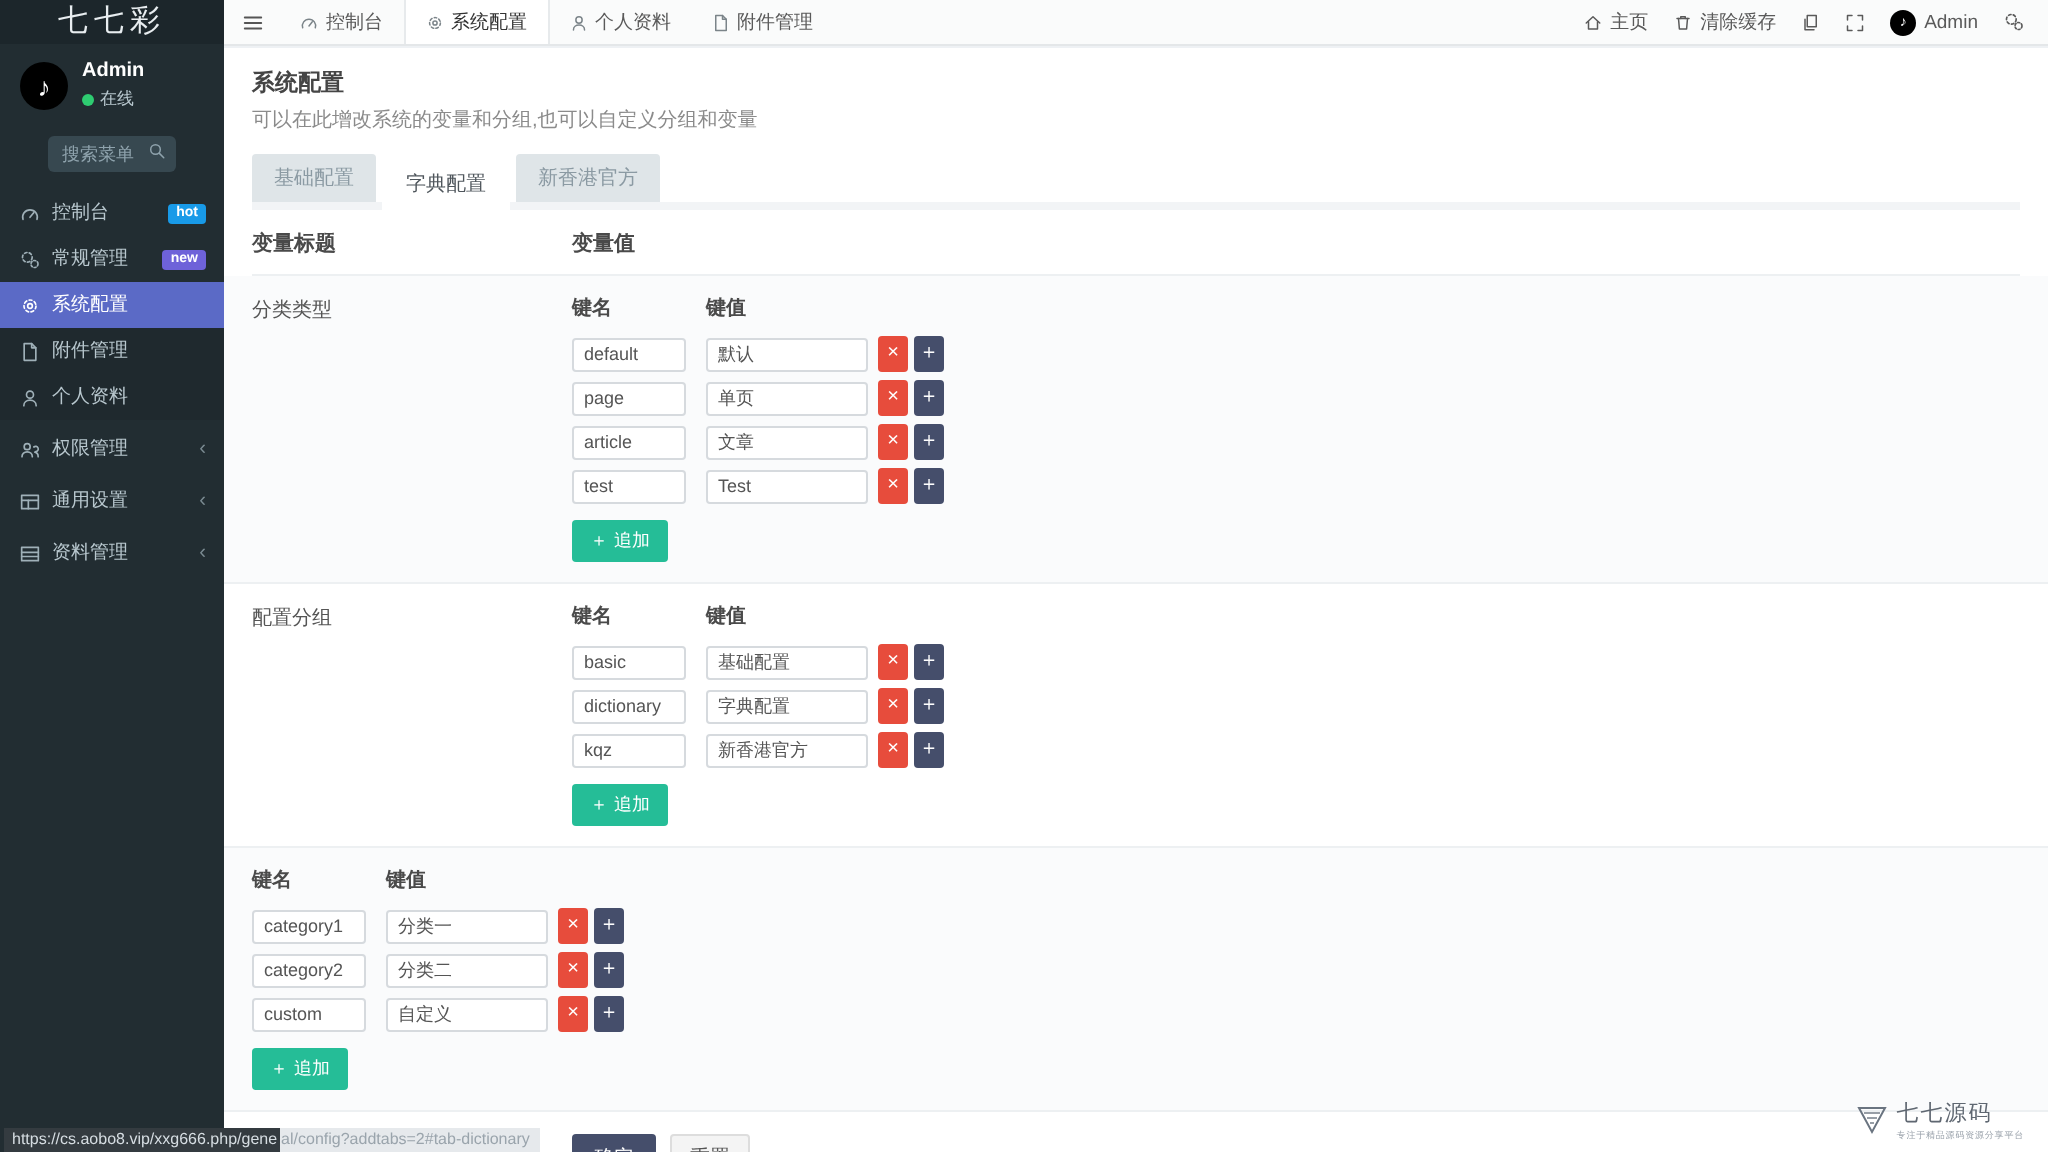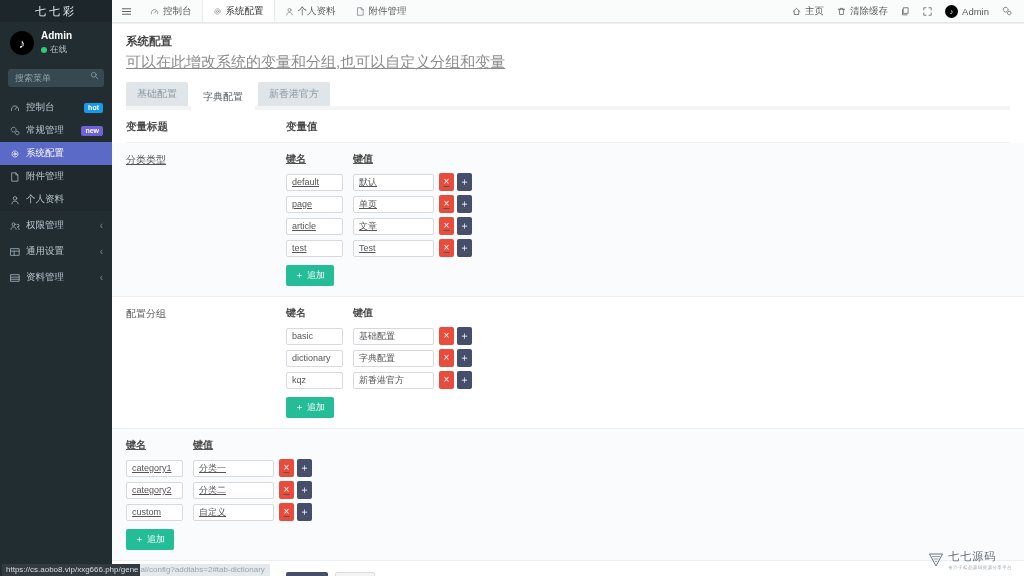--- a/index.html
+++ b/index.html
@@ -7,27 +7,27 @@
   body {
     position:relative; overflow:hidden;
     font-family:"Liberation Sans","DejaVu Sans",sans-serif;
     background:#eef1f4; color:#555;
   }
   svg { display:block; }
   .ic { stroke:currentColor; fill:none; stroke-width:1; stroke-linecap:round; stroke-linejoin:round; }
 
   
   .sidebar { position:absolute; left:0; top:0; width:112px; height:576px; background:#222d32; z-index:2; }
-  .brand { height:22px; line-height:22px; text-align:center; color:#e8edf0; font-size:11px; letter-spacing:3px; background:#1c262b; }
+  .brand { height:22px; line-height:22px; text-align:center; color:#e8edf0; font-size:15px; letter-spacing:3px; background:#1c262b; }
   .user-panel { display:flex; gap:7px; padding:8px 10px 4px; align-items:center; }
   .avatar { width:24px; height:24px; border-radius:50%; background:#000; color:#fff; display:flex; align-items:center; justify-content:center; font-size:13px; flex:none; }
   .user-name { font-size:10px; color:#fff; font-weight:bold; }
   .user-status { font-size:8.5px; color:#b8c7ce; display:flex; align-items:center; gap:3px; margin-top:3px; }
   .dot { width:6px; height:6px; border-radius:50%; background:#2ecc71; }
-  .search-wrap { margin:7px 8px 9px; position:relative; }
+  .search-wrap { margin:7px 24px 9px; position:relative; }
   .search-input { width:100%; height:18px; background:#374850; border:none; border-radius:3px; color:#ccc; font-size:9px; padding:0 18px 0 7px; outline:none; }
   .search-input::placeholder { color:#8fa3ad; }
   .search-icon { position:absolute; right:5px; top:4px; color:#8fa3ad; }
   .menu { list-style:none; }
   .menu-item { height:23px; display:flex; align-items:center; padding:0 9px; color:#b8c7ce; font-size:9.5px; gap:6px; cursor:pointer; }
   .menu-item .mi { width:11px; display:flex; justify-content:center; flex:none; color:#9fb0b8; }
   .menu-item.active { background:#5b6ac6; color:#fff; }
   .menu-item.active .mi { color:#fff; }
   .submenu { background:#1f292e; }
   .grp { margin-top:3px; }
@@ -43,28 +43,28 @@
   .ttab .mi { color:#7b8489; display:flex; }
   .ttab.active { background:#fff; border-left:1px solid #e7eaec; border-right:1px solid #e7eaec; color:#333; }
   .nav-right { margin-left:auto; display:flex; align-items:center; gap:13px; padding-right:12px; }
   .nav-right .itm { display:flex; align-items:center; gap:4px; cursor:pointer; color:#5a5a5a; }
   .mini-avatar { width:13px; height:13px; border-radius:50%; background:#000; color:#fff; font-size:7px; display:flex; align-items:center; justify-content:center; }
 
   
   .main { position:absolute; left:112px; top:24px; width:912px; height:552px; background:#eef1f4; }
   .panel { background:#fff; padding:10px 14px 0; }
   .page-title { font-size:11.5px; font-weight:bold; color:#454545; }
-  .page-subtitle { font-size:15px; color:#8b8b8b; margin-top:4px;text-decoration:underline; }
+  .page-subtitle { font-size:10px; color:#8b8b8b; margin-top:4px; }
   .ptabs { display:flex; gap:3px; margin-top:10px; border-bottom:4px solid #f2f4f6; align-items:flex-end; }
   .ptab { font-size:10px; padding:5px 11px; background:#dfe5e8; color:#8b9aa3; cursor:pointer; border-radius:2px 2px 0 0; }
   .ptab.active { background:#fff; color:#4f565c; padding:6px 12px; margin-bottom:-4px; border-radius:0; }
   .cfg-head { display:flex; padding:10px 0 8px; border-bottom:1px solid #edf0f2; font-size:10.5px; font-weight:bold; color:#4a4a4a;align-items:center; }
   .c1 { width:160px; flex:none; }
   .section { display:flex; margin:0 -14px; padding:9px 14px 10px; border-bottom:1px solid #edf0f2; }
-  .section.striped { background:#fafbfc;text-decoration:underline; }
+  .section.striped { background:#fafbfc; }
   .sec-title { width:160px; flex:none; font-size:10px; color:#555; padding-top:1px; }
   .kv-head { display:flex; font-size:10px; font-weight:bold; color:#4a4a4a; margin-bottom:7px; }
   .kv-head .kh { width:67px; flex:none; }
   .kv-row { display:flex; align-items:center; margin-bottom:4px; }
   .key-input { width:57px; height:17px; border:1px solid #d6dade; border-radius:2px; font-size:9px; padding:0 5px; color:#555; outline:none; }
   .val-input { width:81px; height:17px; border:1px solid #d6dade; border-radius:2px; font-size:9px; padding:0 5px; color:#555; margin-left:10px; outline:none; }
   .btn-x, .btn-plus { width:15px; height:18px; border:none; border-radius:2px; color:#fff; font-size:10px; line-height:1; display:flex; align-items:center; justify-content:center; cursor:pointer; }
   .btn-x { background:#e74c3c; margin-left:5px; }
   .btn-plus { background:#454e6b; margin-left:3px; }
   .btn-append { display:inline-flex; align-items:center; gap:3px; background:#25bd97; color:#fff; font-size:9px; padding:4px 9px; border:none; border-radius:2px; margin-top:4px; cursor:pointer; }

